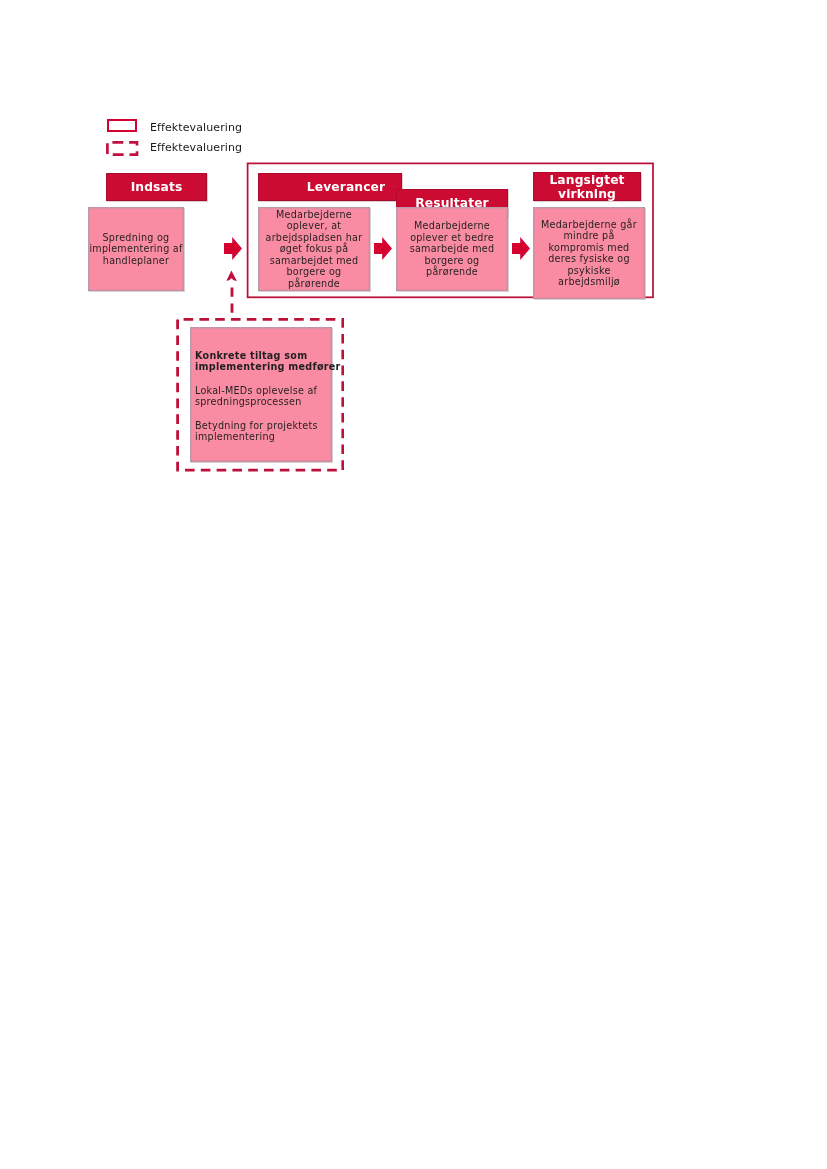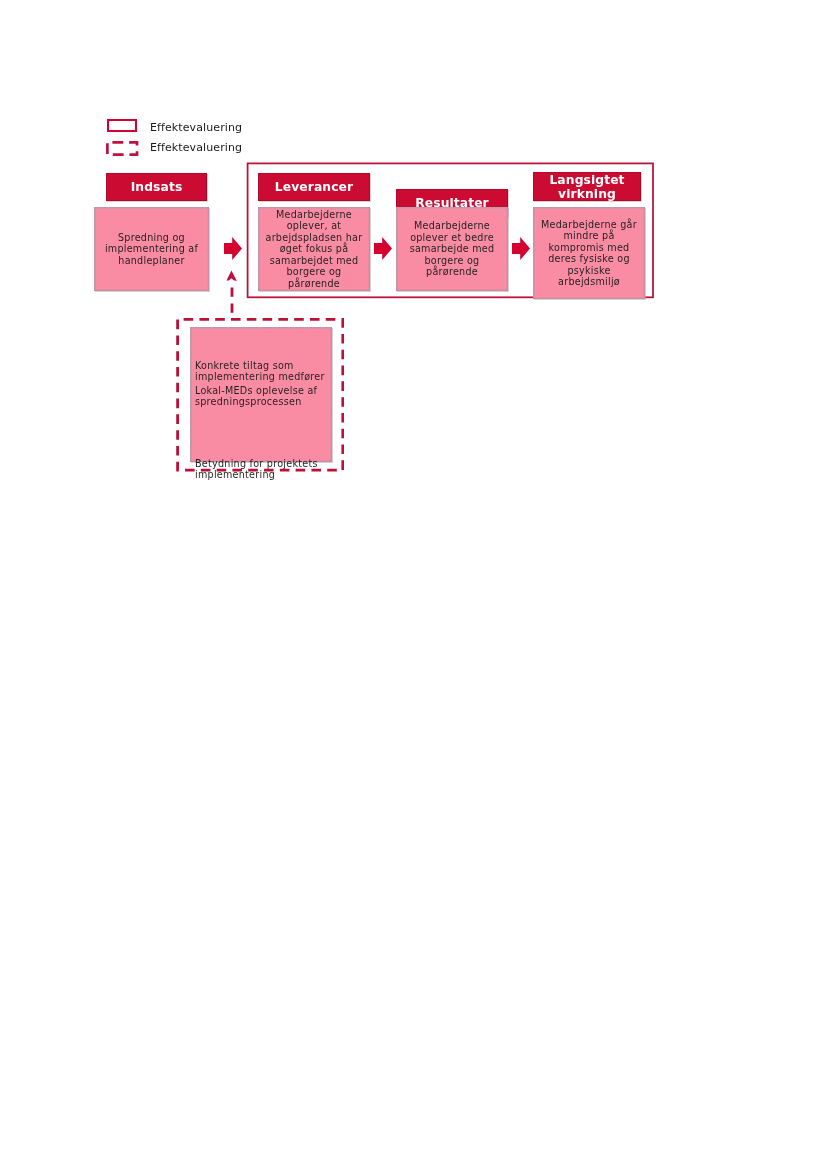--- a/index.html
+++ b/index.html
@@ -65,29 +65,29 @@
 
   <svg class="abs" id="effekt-frame" viewBox="0 0 412 141" width="412" height="141">
     <rect x="3.6" y="3.4" width="405.4" height="133.9" fill="none" stroke="#bb1139" stroke-width="1.75"></rect>
   </svg>
 
   <div class="col-head" style="left:106px;top:173px;width:101px;height:28px;">
     <div class="hlines">
         <div class="tline">Indsats</div>
       </div>
   </div>
-  <div class="col-body" style="left:94px;top:207px;width:115px;height:84px;">
+  <div class="col-body" style="left:88px;top:207px;width:96px;height:84px;">
     <div class="blines">
         <div class="tline">Spredning og</div>
         <div class="tline">implementering af</div>
         <div class="tline">handleplaner</div>
       </div>
   </div>
 
-  <div class="col-head" style="left:258px;top:173px;width:112px;height:28px;">
+  <div class="col-head" style="left:258px;top:173px;width:112px;height:28px;padding-left:32px;">
     <div class="hlines">
         <div class="tline">Leverancer</div>
       </div>
   </div>
   <div class="col-body" style="left:258px;top:207px;width:112px;height:84px;">
     <div class="blines">
         <div class="tline">Medarbejderne</div>
         <div class="tline">oplever, at</div>
         <div class="tline">arbejdspladsen har</div>
         <div class="tline">øget fokus på</div>
@@ -143,27 +143,27 @@
     <line x1="2" y1="0" x2="2" y2="34" stroke="#bd1039" stroke-width="2.8" stroke-dasharray="9.2 6.8" stroke-dashoffset="-1.6"></line>
   </svg>
   <svg class="abs" style="left:226px;top:270px;" width="12" height="12" viewBox="0 0 12 12">
     <path d="M5.4 0.5 L9.6 8.4 L10.9 10.9 L7.6 10.2 L5.4 8.3 L3.2 10.2 L0.5 10.8 L1.6 8.3 Z" fill="#c01040"></path>
   </svg>
 
   <svg class="abs" id="proces-frame" viewBox="0 0 168 154" width="168" height="154">
     <rect x="1.6" y="1.4" width="165.2" height="150.7" fill="none" stroke="#bd1039" stroke-width="2.8" stroke-dasharray="9.6 6.195" stroke-dashoffset="-6.0"></rect>
   </svg>
   <div class="abs" id="proces-body">
-    <div class="proc-line" style="top:33px;">
+    <div class="proc-line" style="top:23px;font-weight:bold;">
         <div class="tline">Konkrete tiltag som</div>
         <div class="tline">implementering medfører</div>
       </div>
     <div class="proc-line" style="top:58px;">
         <div class="tline">Lokal-MEDs oplevelse af</div>
         <div class="tline">spredningsprocessen</div>
       </div>
-    <div class="proc-line" style="top:93px;margin-top:38px;">
+    <div class="proc-line" style="top:93px;">
         <div class="tline">Betydning for projektets</div>
         <div class="tline">implementering</div>
       </div>
   </div>
 
 </div>
 
 </body></html>

